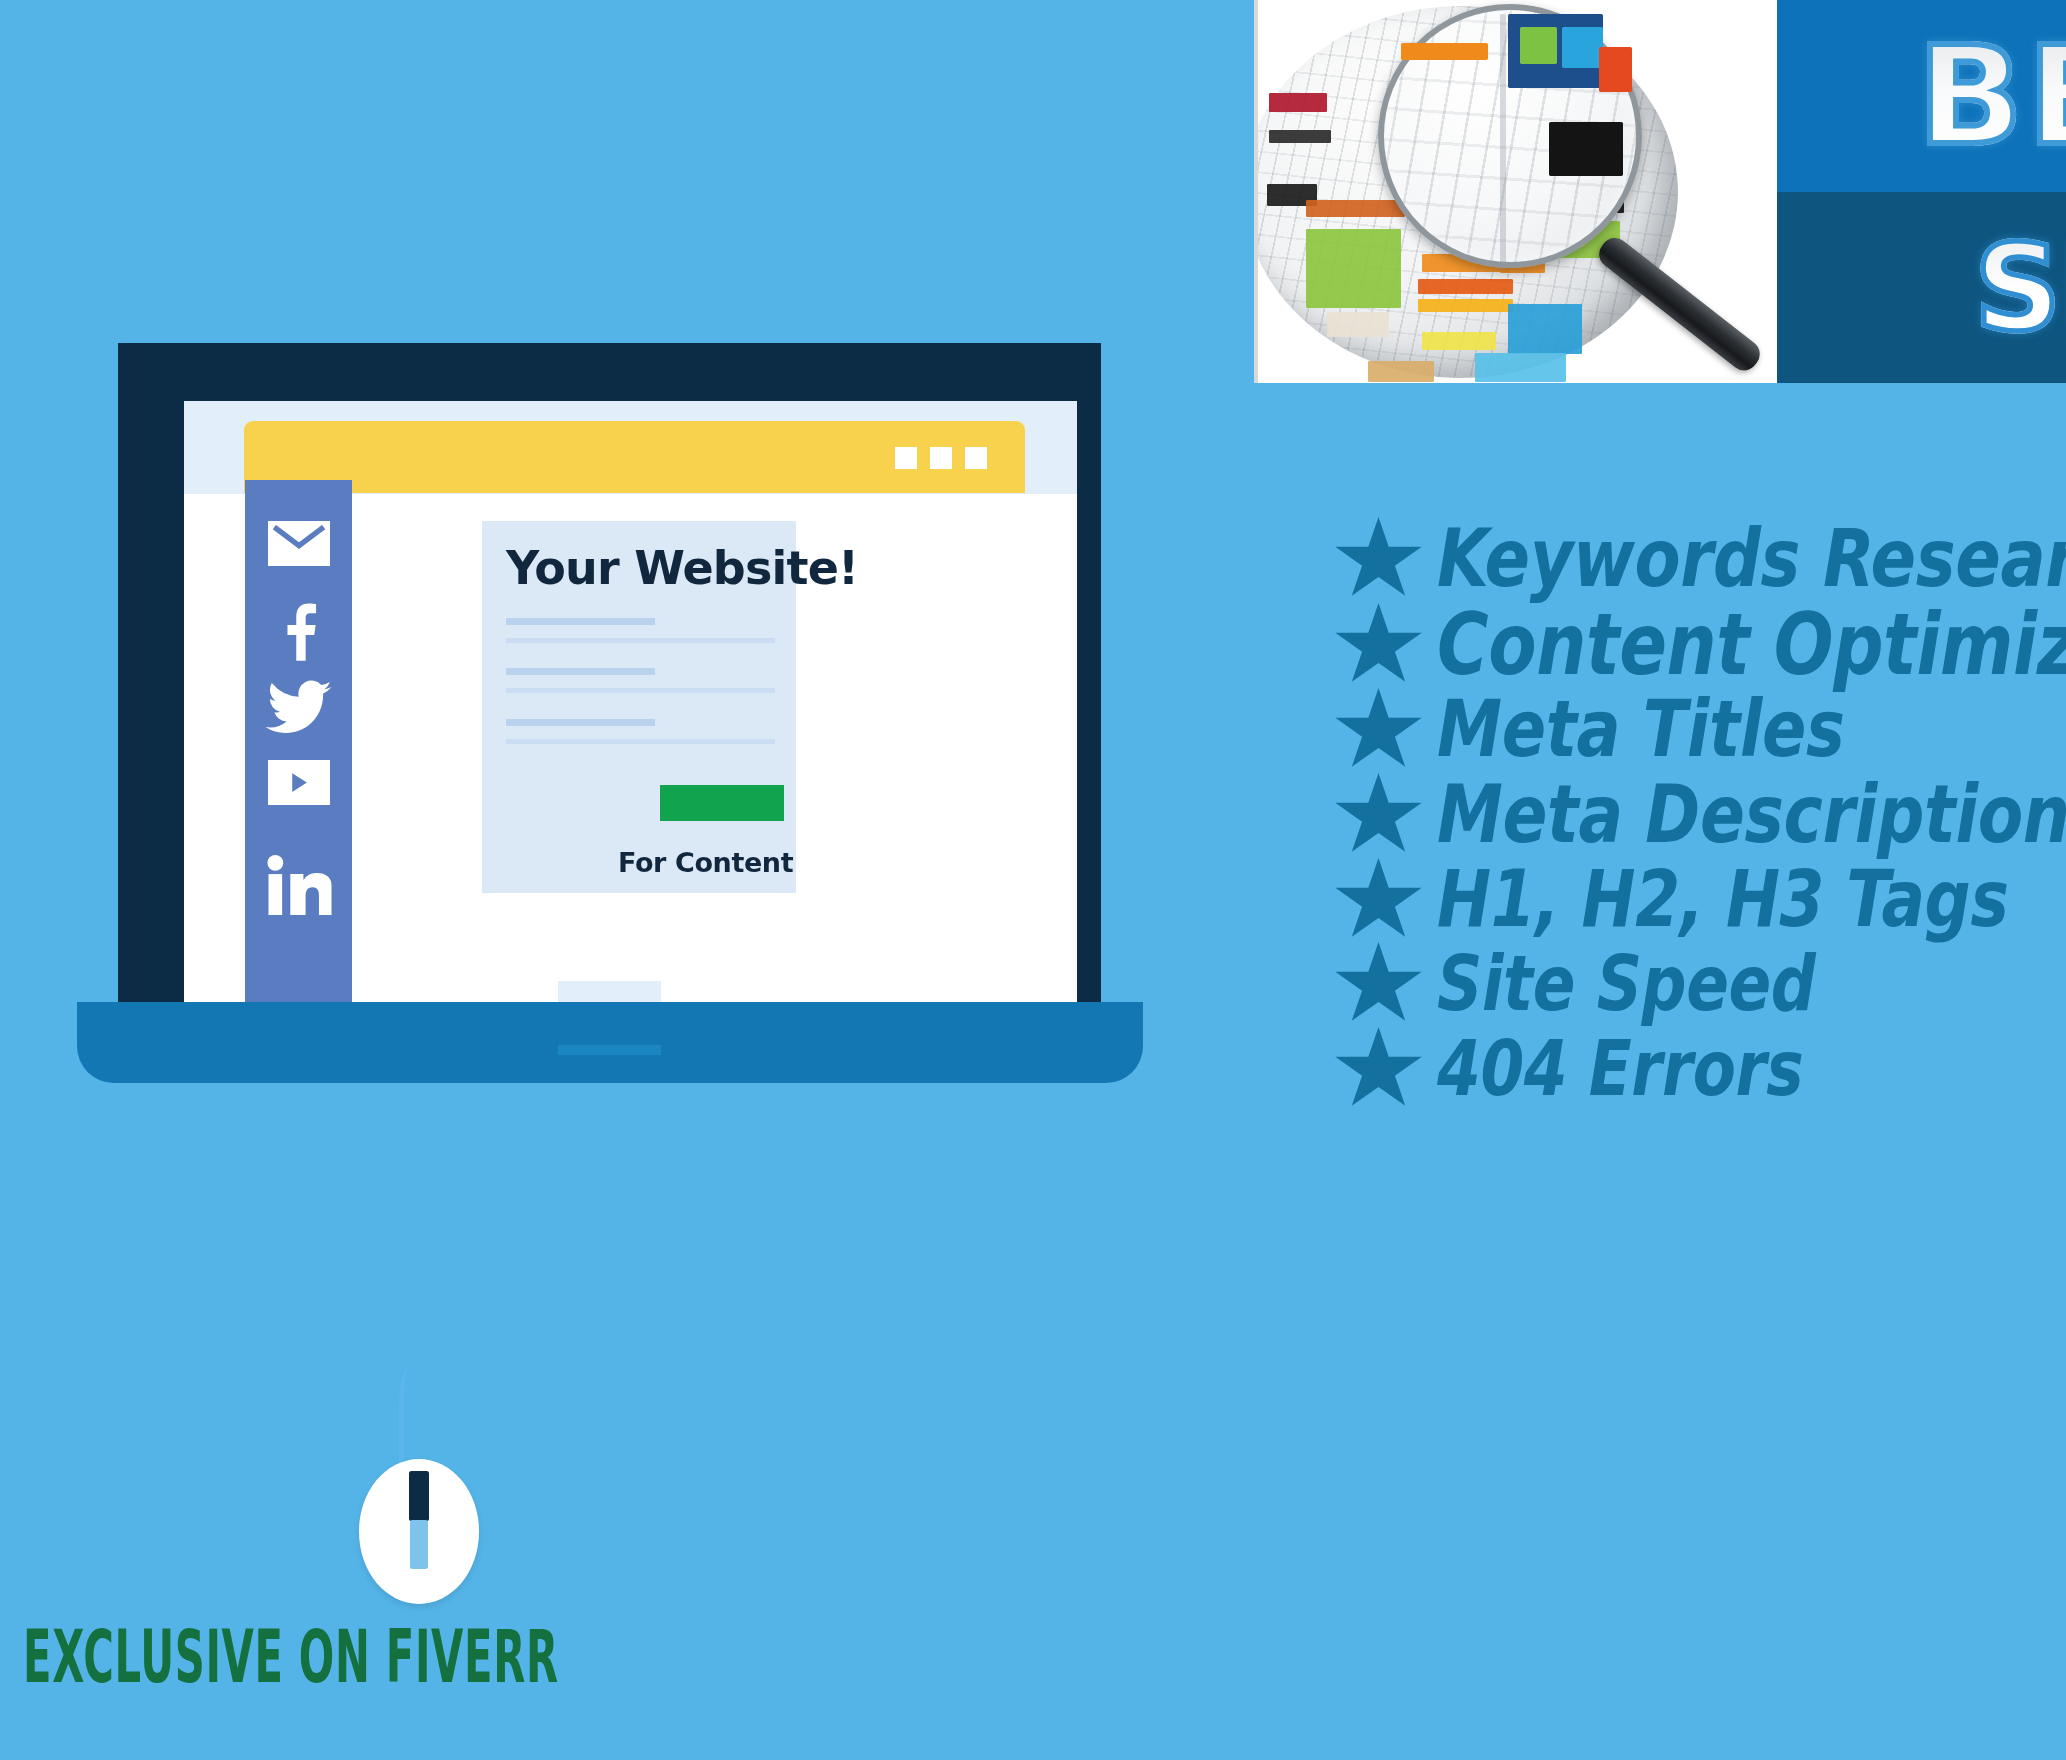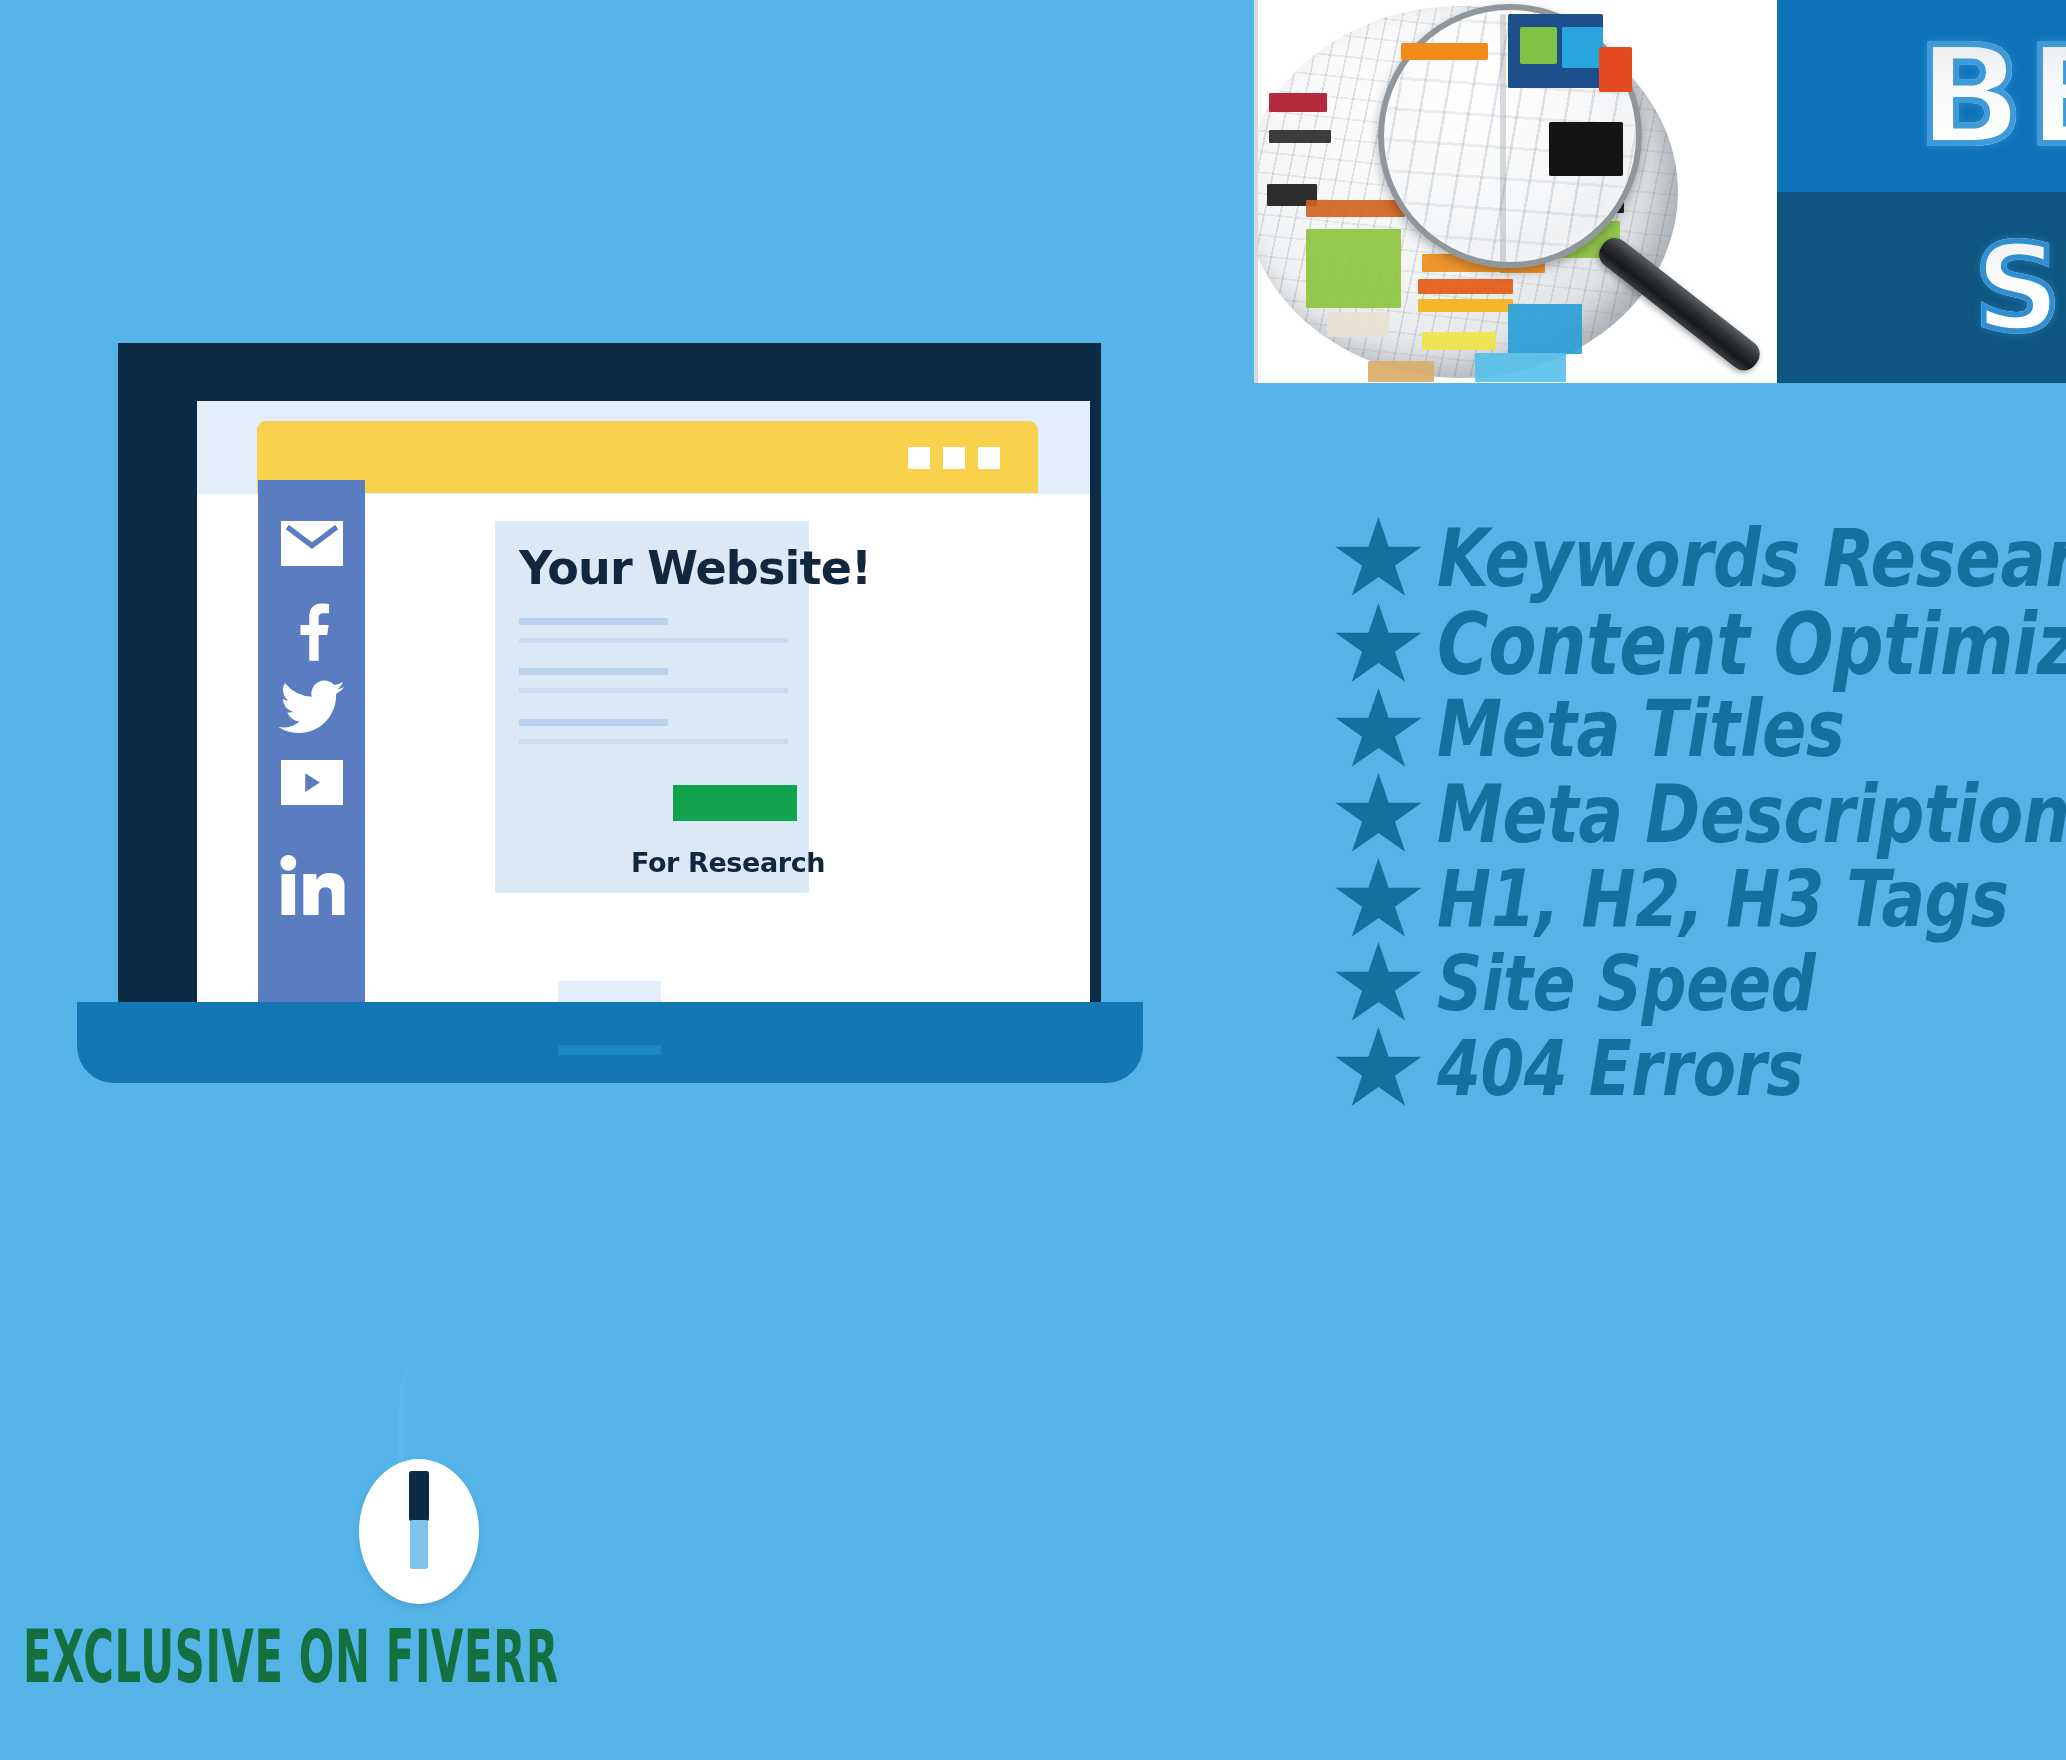--- a/index.html
+++ b/index.html
@@ -115,21 +115,21 @@
 
   
   #laptop{
     position:absolute;left:118px;top:343px;width:1087px;height:731px;
   }
   .lid{
     position:absolute;left:0;top:0;width:983px;height:659px;
     background:#0c2b45;
   }
   .screen{
-    position:absolute;left:79px;top:58px;width:893px;height:601px;
+    position:absolute;left:66px;top:58px;width:893px;height:601px;
     background:#e2eefa;
     overflow:hidden;
   }
   .screen-white{
     position:absolute;left:0;top:93px;width:100%;height:508px;background:#ffffff;
   }
   .browserbar{
     position:absolute;left:60px;top:20px;width:781px;height:72px;
     background:#f8d24c;border-radius:9px 9px 0 0;
   }
@@ -328,21 +328,21 @@
 
       <div class="card">
         <h3>Your Website!</h3>
         <div class="line-short" style="left:24px;top:97px;width:149px;"></div>
         <div class="line-long" style="left:24px;top:117px;width:269px;"></div>
         <div class="line-short" style="left:24px;top:147px;width:149px;"></div>
         <div class="line-long" style="left:24px;top:167px;width:269px;"></div>
         <div class="line-short" style="left:24px;top:198px;width:149px;"></div>
         <div class="line-long" style="left:24px;top:218px;width:269px;"></div>
         <div class="greenbtn"></div>
-        <p class="biz">For Research</p>
+        <p class="biz">For Content</p>
       </div>
     </div>
   </div>
   <div class="notch"></div>
   <div class="base"></div>
   <div class="notch-shadow"></div>
 
   <div id="mouse">
     <div class="cord2"></div>
     <div class="mouse-body"></div>

